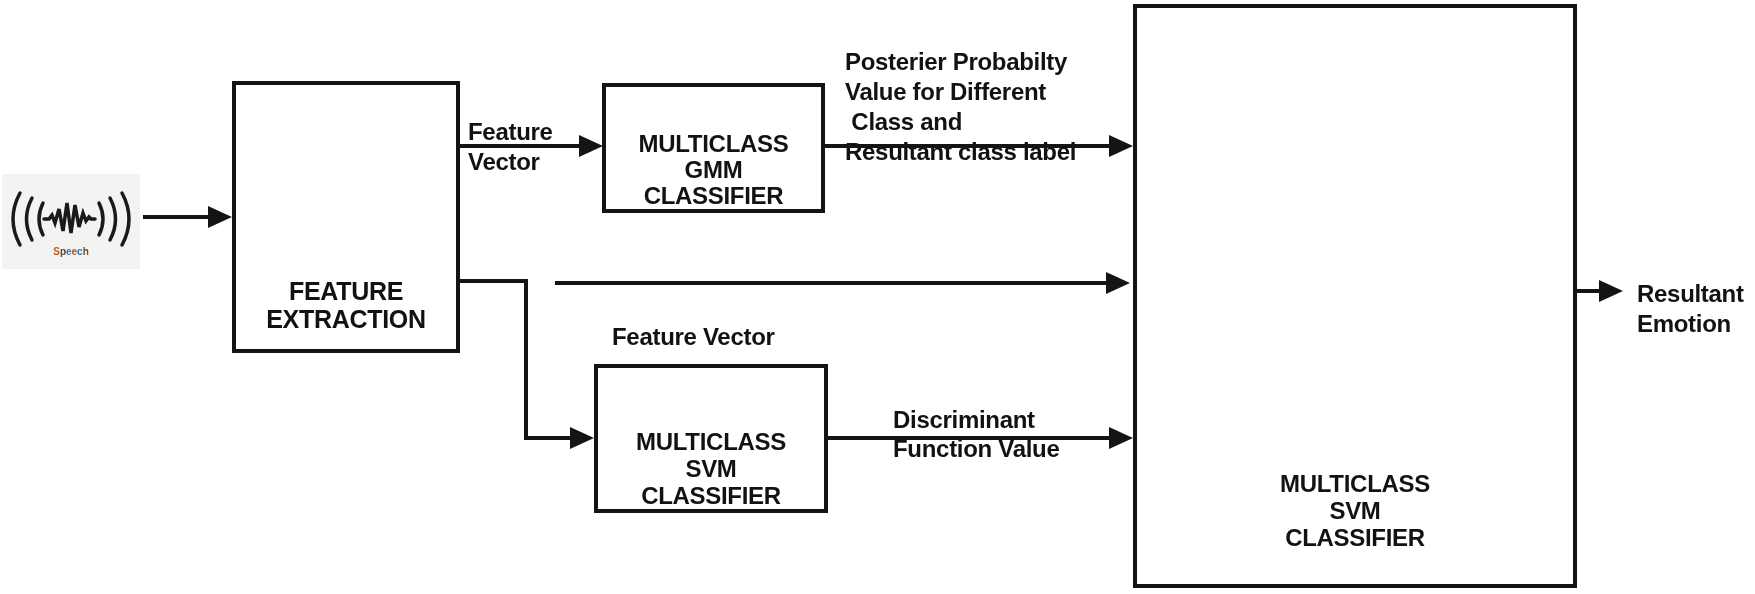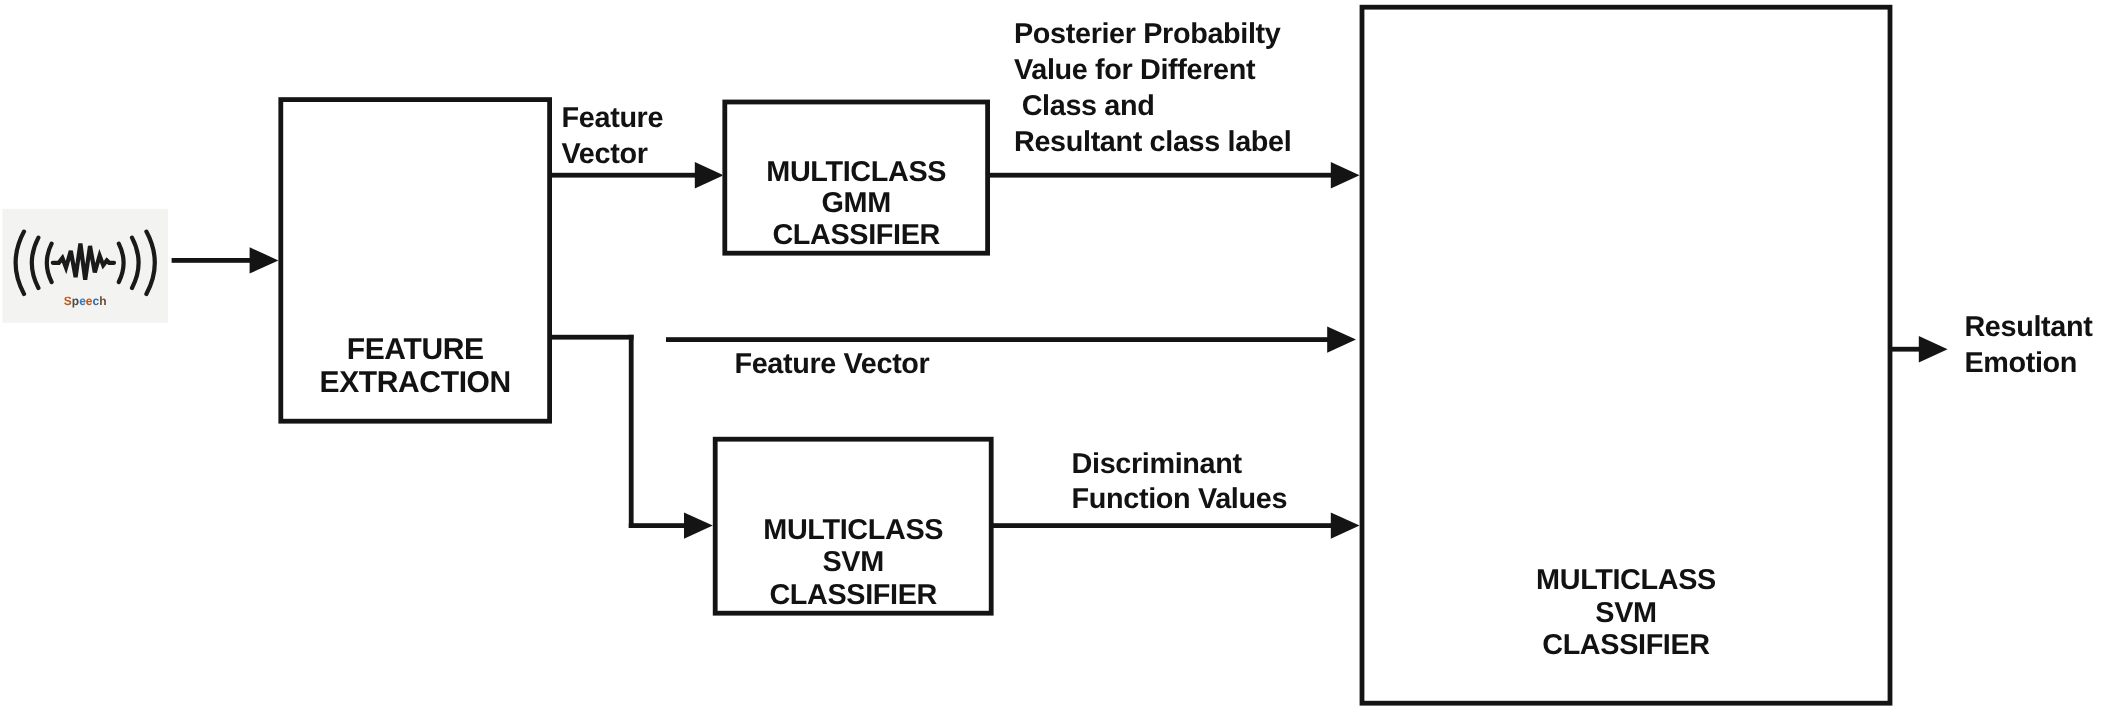--- a/index.html
+++ b/index.html
@@ -26,20 +26,21 @@
     letter-spacing:-0.3px;
   }
   .box .bl{white-space:pre-line;}
   .lbl{
     position:absolute;
     font-weight:bold;
     white-space:pre-line;
     letter-spacing:-0.3px;
     line-height:30px;
     font-size:24px;
+    margin-top:33px;
   }
   .h{position:absolute;height:4px;background:var(--line);}
   .v{position:absolute;width:4px;background:var(--line);}
   .head{
     position:absolute;width:0;height:0;
     border-top:11px solid transparent;
     border-bottom:11px solid transparent;
     border-left:24px solid var(--line);
   }
   #speech-icon{
@@ -107,30 +108,30 @@
   <div class="head" style="left:1106px;top:272px;"></div>
   <div class="lbl" style="left:612px;top:289px;">Feature Vector</div>
 
   <div class="box" style="left:594px;top:364px;width:234px;height:149px;font-size:24px;line-height:27px;">
     <span class="bl">MULTICLASS
 SVM
 CLASSIFIER</span>
   </div>
 
   <div class="lbl" style="left:893px;top:372px;line-height:29px;">Discriminant
-Function Values</div>
+Function Value</div>
 
   <div class="h" style="left:826px;top:436px;width:284px;"></div>
   <div class="head" style="left:1109px;top:427px;"></div>
 
   <div class="box" style="left:1133px;top:4px;width:444px;height:584px;font-size:24px;line-height:27px;">
     <span class="bl" style="position:relative;top:-33px;">MULTICLASS
 SVM
 CLASSIFIER</span>
   </div>
 
   <div class="h" style="left:1575px;top:289px;width:26px;"></div>
   <div class="head" style="left:1599px;top:280px;"></div>
 
-  <div class="lbl" style="left:1637px;top:258px;">Resultant
+  <div class="lbl" style="left:1637px;top:246px;">Resultant
 Emotion</div>
 
 </div>
 
 </body></html>

